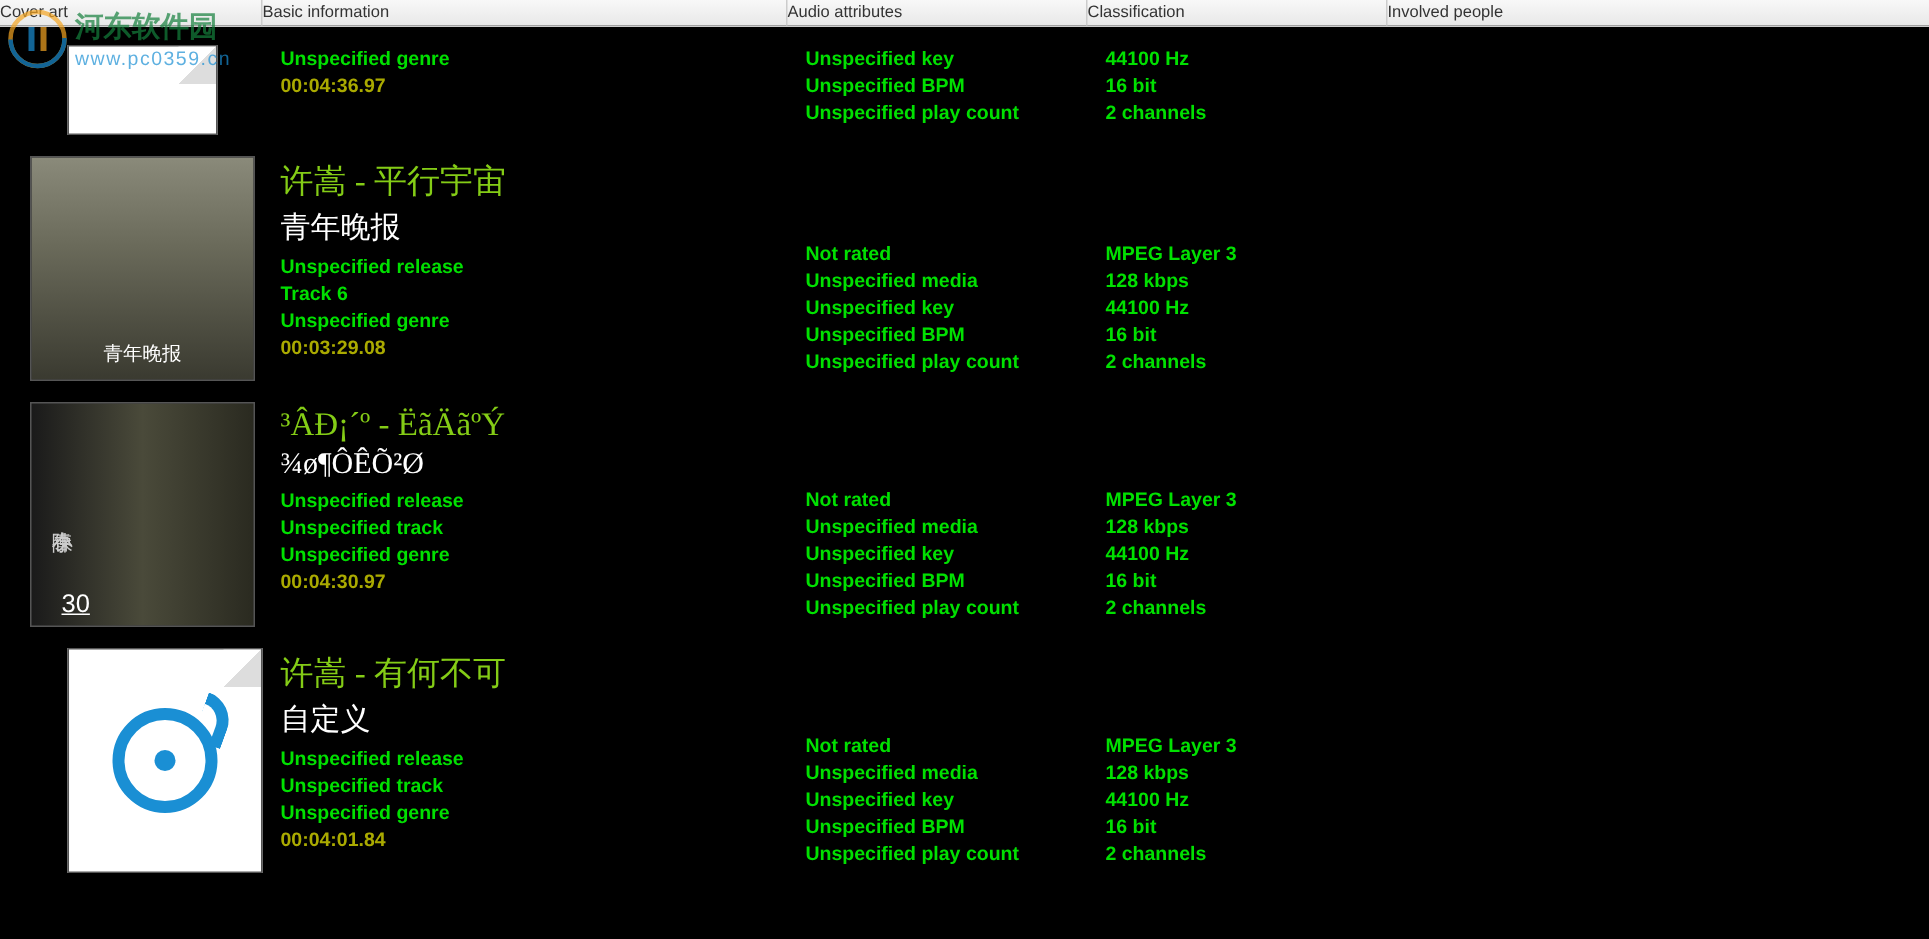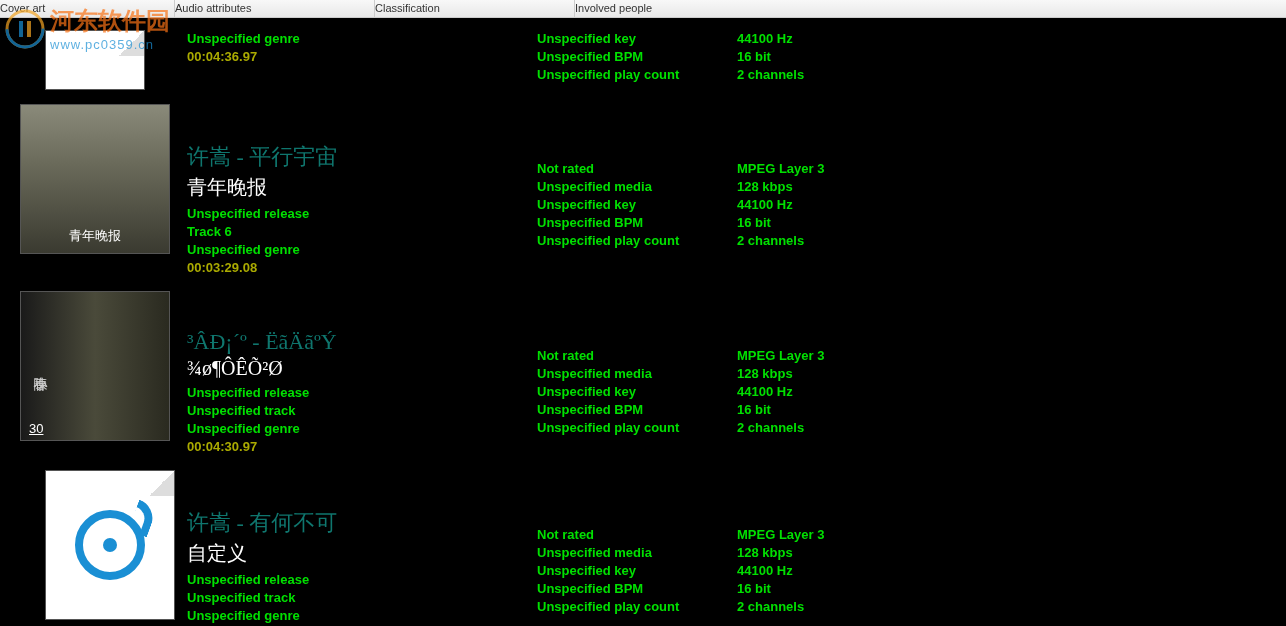--- a/index.html
+++ b/index.html
@@ -81,25 +81,24 @@
       width: 200px;
       flex-shrink: 0;
       padding-top: 2px;
     }
     .audio-cell {
       width: 200px;
       flex-shrink: 0;
       padding-top: 2px;
     }
     .track-title {
-      color: #0f766e;
+      color: #84cc16;
       font-size: 22px;
       font-family: "SimSun", "宋体", serif;
       margin-bottom: 2px;
-      margin-top: 36px;
     }
     .track-album {
       color: #fff;
       font-size: 20px;
       font-family: "SimSun", "宋体", serif;
       margin-bottom: 4px;
     }
     .info-line {
       color: #00e000;
       font-size: 13px;
@@ -119,22 +118,22 @@
     
     .watermark {
       position: absolute;
       top: 0;
       left: 0;
       pointer-events: none;
       opacity: 0.7;
       z-index: 10;
     }
     .watermark-text {
-      color: #f97316;
-      font-size: 24px;
+      color: #15803d;
+      font-size: 19px;
       font-weight: bold;
       font-family: "Microsoft YaHei", sans-serif;
     }
     .watermark-url {
       color: #1a8fd4;
       font-size: 13px;
       font-family: Liberation Sans, sans-serif;
       letter-spacing: 1px;
     }
     .disc-icon {
@@ -211,20 +210,21 @@
     </svg>
     <div>
       <div class="watermark-text">河东软件园</div>
       <div class="watermark-url">www.pc0359.cn</div>
     </div>
   </div>
 </div>
 
 <div class="header-row">
   <div class="header-cell col-cover">Cover art</div>
+  <div class="header-cell col-basic">Basic information</div>
   <div class="header-cell col-audio">Audio attributes</div>
   <div class="header-cell col-class">Classification</div>
   <div class="header-cell col-people">Involved people</div>
 </div>
 
 <div class="tracks-container">
 
   <div class="track-row track-first" style="padding-top:0;">
     <div class="cover-cell">
       <div class="cover-img cover-default cover-small" style="height:60px;margin-top:0;">
@@ -276,21 +276,21 @@
       <div class="info-line">16 bit</div>
       <div class="info-line">2 channels</div>
     </div>
   </div>
 
   <div class="track-row">
     <div class="cover-cell">
       <div class="cover-img">
         <div class="photo-bg2">
           <div class="album-text-overlay2">陳小春</div>
-          <div style="position:absolute;bottom:4px;left:8px;color:#fff;font-size:13px;text-decoration:underline;">30</div>
+          <div style="position:absolute;bottom:4px;left:20px;color:#fff;font-size:17px;text-decoration:underline;">30</div>
         </div>
       </div>
     </div>
     <div class="basic-cell">
       <div class="track-title">³ÂÐ¡´º - ËãÄãºÝ</div>
       <div class="track-album">¾ø¶ÔÊÕ²Ø</div>
       <div class="info-line">Unspecified release</div>
       <div class="info-line">Unspecified track</div>
       <div class="info-line">Unspecified genre</div>
       <div class="duration">00:04:30.97</div>

